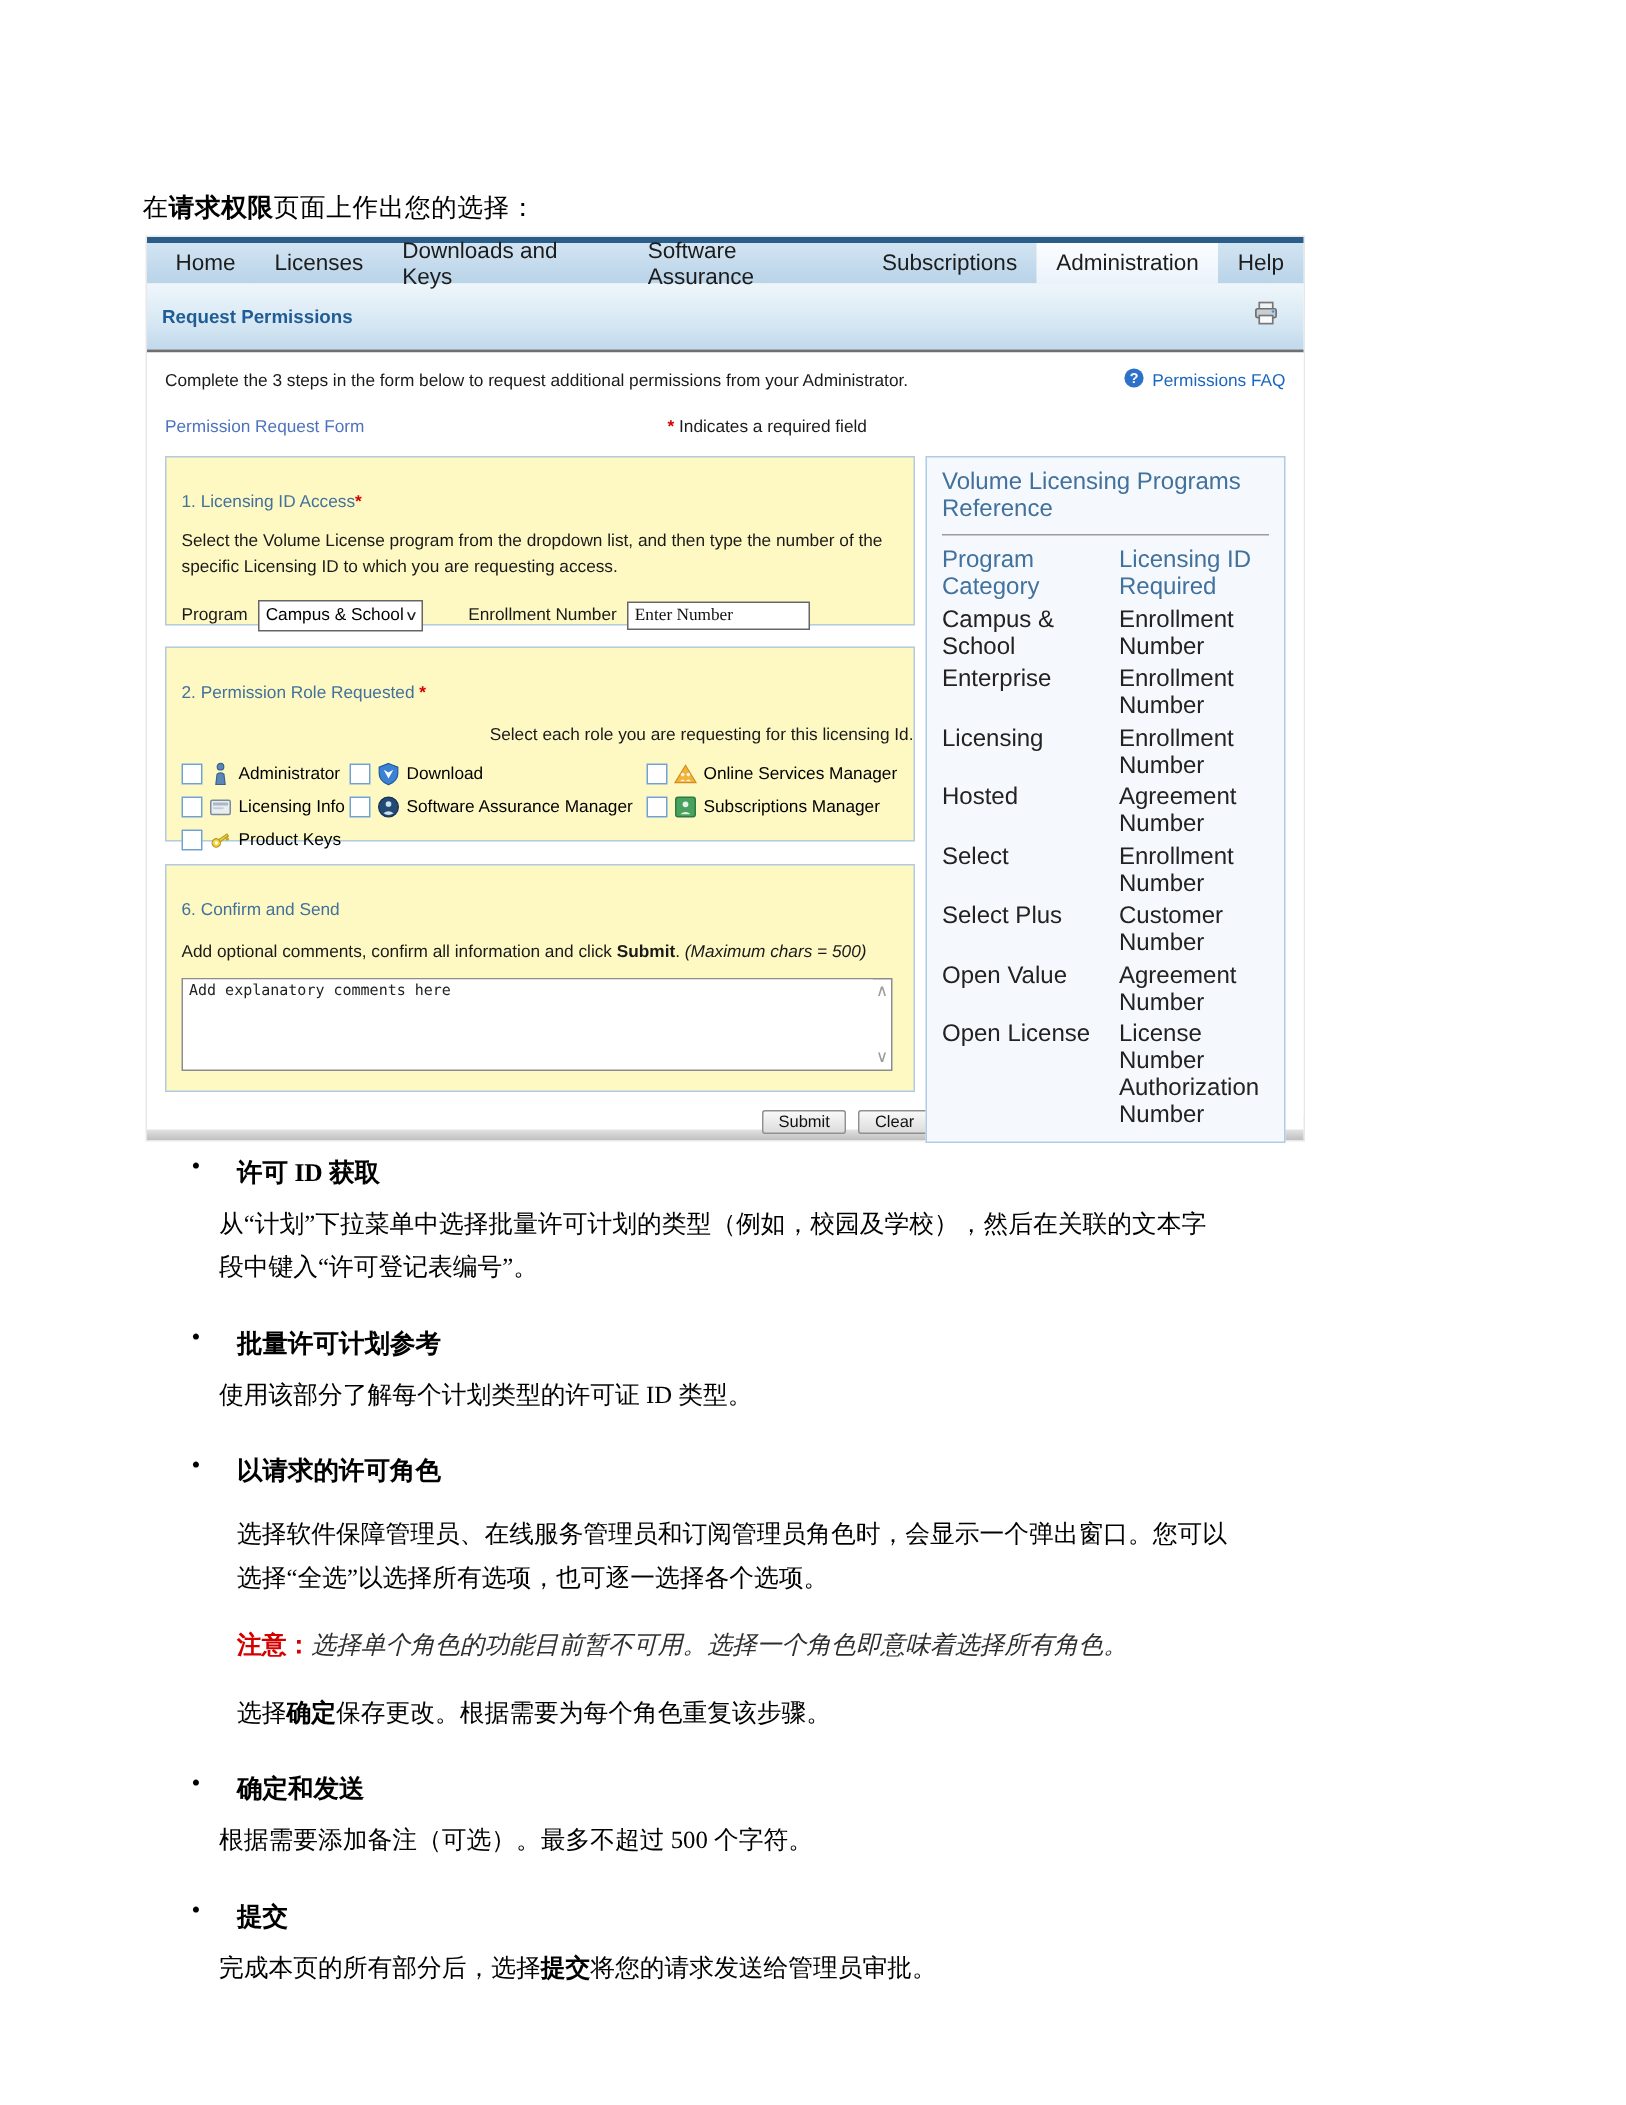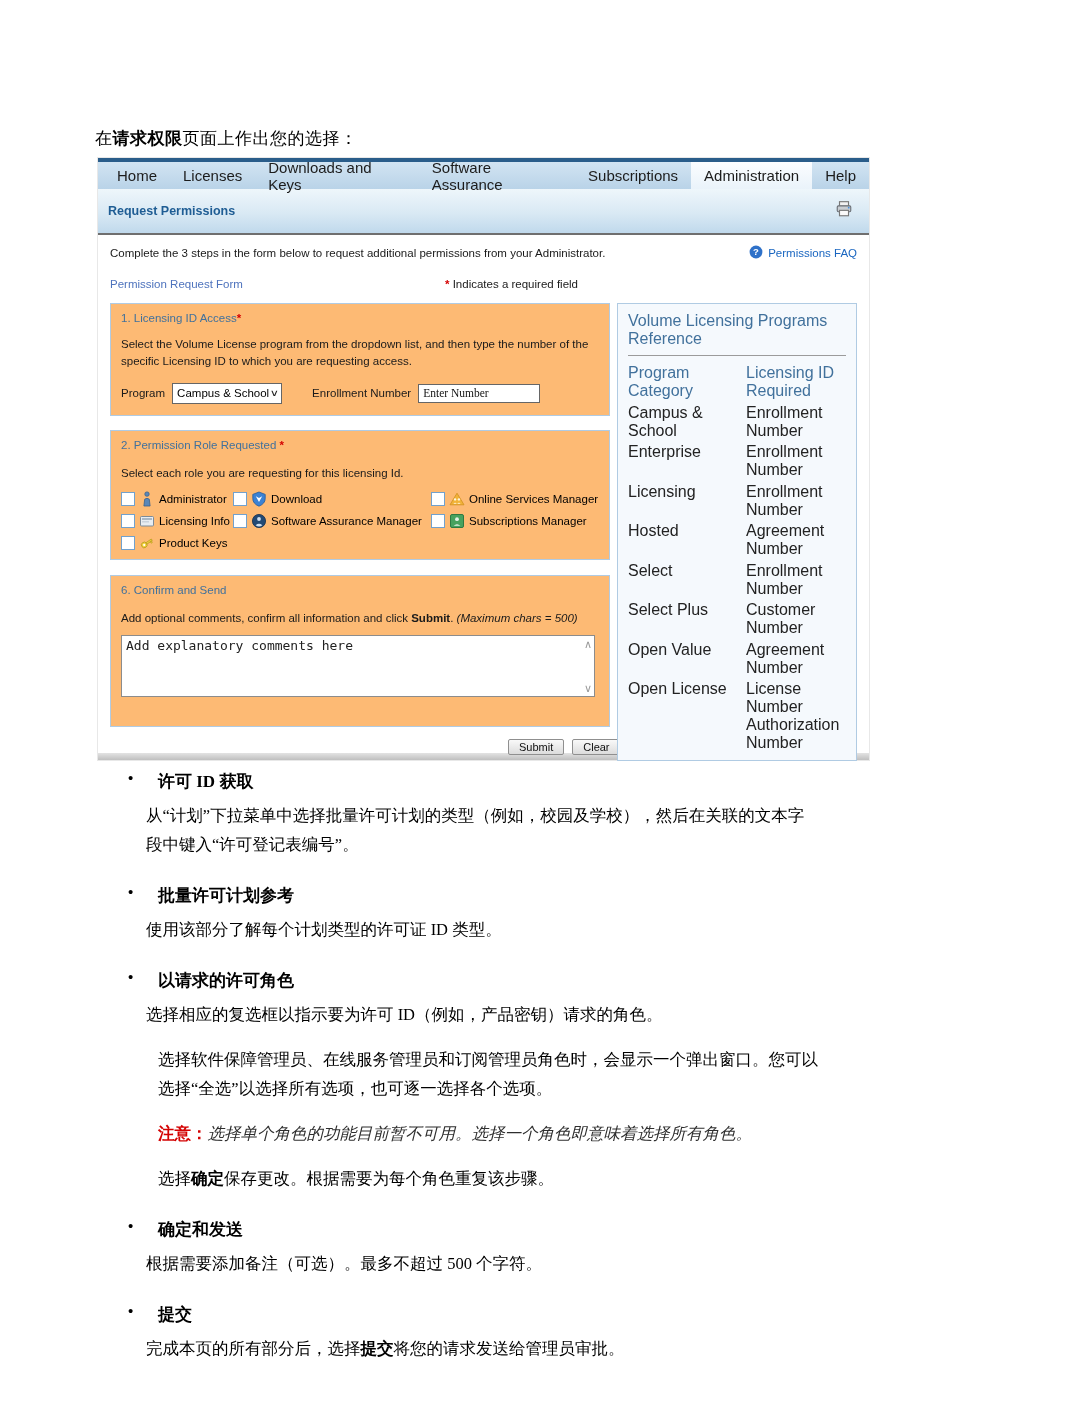--- a/index.html
+++ b/index.html
@@ -23,21 +23,21 @@
   .row-intro{display:flex;justify-content:space-between;align-items:center;font-size:11.5px;color:#1a1a1a;}
   .faq{display:flex;align-items:center;gap:5px;color:#1a66c0;cursor:pointer;}
   .row-form{position:relative;margin-top:17px;font-size:11.5px;height:15px;}
   .form-title{color:#4e73bd;}
   .req-note{position:absolute;left:335px;top:0;color:#1a1a1a;}
   .red{color:#d40000;font-weight:bold;}
 
   .main{display:flex;margin-top:10px;align-items:flex-start;}
   .leftcol{width:500px;}
   .panel{width:219px;margin-left:7px;border:1px solid #b0cbe3;background:#f5f9fd;padding:8px 10px;font-size:16px;}
-  .box{border:1px solid #b0cbe3;background:#fdba74;padding:8px 10px;font-size:11.5px;box-sizing:border-box;}
+  .box{border:1px solid #b0cbe3;background:#fef9c3;padding:24px 10px;font-size:11.5px;box-sizing:border-box;}
   .box-title{color:#41719c;}
   .box1{height:113px;}
   .box2{height:130px;margin-top:14px;}
   .box3{height:152px;margin-top:15px;}
   .box-desc{margin-top:12px;line-height:1.5;color:#1a1a1a;width:488px;}
 
   .controls{margin-top:12px;display:flex;align-items:center;}
   .ctl-label{color:#1a1a1a;}
   .select{margin-left:7px;border:1px solid #666;background:#fff;height:19px;display:flex;align-items:center;padding:0 4px;width:100px;justify-content:space-between;cursor:pointer;}
   .select .chev{font-size:9px;color:#222;transform:scaleX(1.4);}
@@ -48,21 +48,21 @@
   .role{display:flex;align-items:center;gap:4px;white-space:nowrap;}
   .cbx{width:12px;height:12px;border:1px solid #71a1ce;background:#fff;flex:0 0 auto;cursor:pointer;}
   .ricon{width:16px;height:16px;flex:0 0 auto;}
 
   .ref-title{color:#41719c;}
   .ref-hr{border:none;border-top:1px solid #9b9b9b;margin:7px 0 8px 0;}
   .ref-grid{display:grid;grid-template-columns:118px auto;row-gap:3.5px;color:#222;}
   .ref-head{color:#41719c;}
 
   .ta-wrap{margin-top:8px;width:472px;height:60px;border:1px solid #8c8c8c;background:#fff;position:relative;}
-  .ta{width:452px;height:54px;border:none;outline:none;resize:none;font-family:"DejaVu Sans Mono",monospace;font-size:13px;padding:2px 4px;color:#222;background:#fff;}
+  .ta{width:452px;height:54px;border:none;outline:none;resize:none;font-family:"DejaVu Sans Mono",monospace;font-size:10px;padding:2px 4px;color:#222;background:#fff;}
   .ta-arrow{position:absolute;right:2px;color:#9a9a9a;font-size:11px;line-height:10px;cursor:pointer;}
   .ta-up{top:3px;} .ta-dn{bottom:3px;}
 
   .btn-row{display:flex;gap:8px;margin-left:398px;margin-top:12px;}
   .btn{font-size:11px;font-family:"Liberation Sans",sans-serif;padding:1px 10px;background:linear-gradient(#f9f9f9,#dcdcdc);border:1px solid #8f8f8f;border-radius:2px;color:#111;cursor:pointer;}
   .botbar{height:7px;background:linear-gradient(#e3e3e3,#bfbfbf);margin-top:10px;}
 
   
   .bullets{position:absolute;left:128px;top:770px;width:700px;font-size:16.5px;}
   .bullet-block{margin-top:25px;}
@@ -134,21 +134,21 @@
               <span>Campus &amp; School</span>
               <span class="chev">∨</span>
             </span>
             <span class="ctl-label enr-label">Enrollment Number</span>
             <input class="input" value="Enter Number" style="">
           </div>
         </div>
 
         <div class="box box2">
           <div><span class="box-title">2. Permission Role Requested </span><span class="red">*</span></div>
-          <div class="box-desc" style="margin-top:14px;">Select each role you are requesting for this licensing Id.</div>
+          <div class="box-desc" style="margin-top:14px;text-align:right;">Select each role you are requesting for this licensing Id.</div>
           <div class="roles-grid">
             <span class="role">
               <span class="cbx"></span>
               <span class="ricon"><svg width="16" height="16" viewBox="0 0 16 16">
                     <circle cx="8" cy="3.1" r="2.2" fill="#5b87b8" stroke="#3a618c" stroke-width="0.8"></circle>
                     <path d="M4.9 15 L5.7 8.2 Q8 6.4 10.3 8.2 L11.1 15 Z" fill="#5b87b8" stroke="#3a618c" stroke-width="0.8"></path>
                   </svg></span>
               <span>Administrator</span>
             </span>
             <span class="role">
@@ -274,21 +274,20 @@
         <span>批量许可计划参考</span>
       </div>
     <div class="bullet-body">使用该部分了解每个计划类型的许可证 ID 类型。</div>
   </div>
 
   <div class="bullet-block">
     <div class="bullet-head">
         <span class="dot">•</span>
         <span>以请求的许可角色</span>
       </div>
-    <div class="bullet-body">选择相应的复选框以指示要为许可 ID（例如，产品密钥）请求的角色。</div>
     <div class="para">选择软件保障管理员、在线服务管理员和订阅管理员角色时，会显示一个弹出窗口。您可以选择“全选”以选择所有选项，也可逐一选择各个选项。</div>
     <div class="para"><span class="red">注意：</span><span class="note-txt">选择单个角色的功能目前暂不可用。选择一个角色即意味着选择所有角色。</span></div>
     <div class="para"><span>选择</span><b>确定</b><span>保存更改。根据需要为每个角色重复该步骤。</span></div>
   </div>
 
   <div class="bullet-block">
     <div class="bullet-head">
         <span class="dot">•</span>
         <span>确定和发送</span>
       </div>

